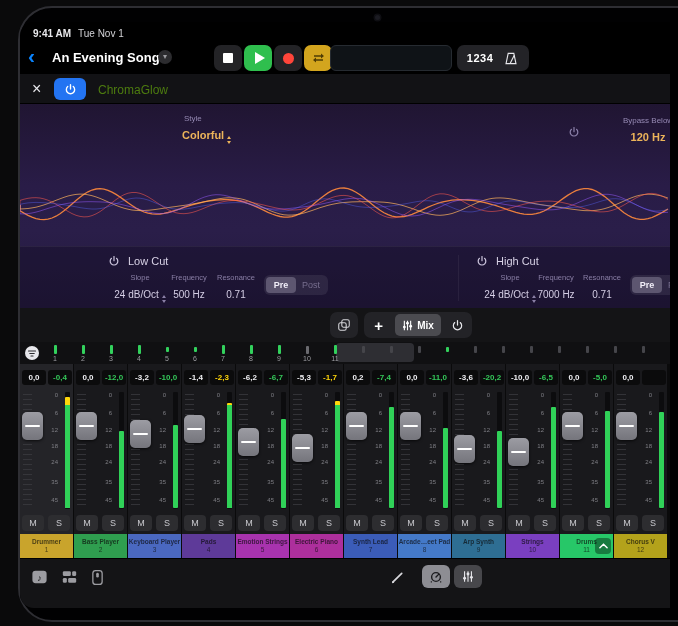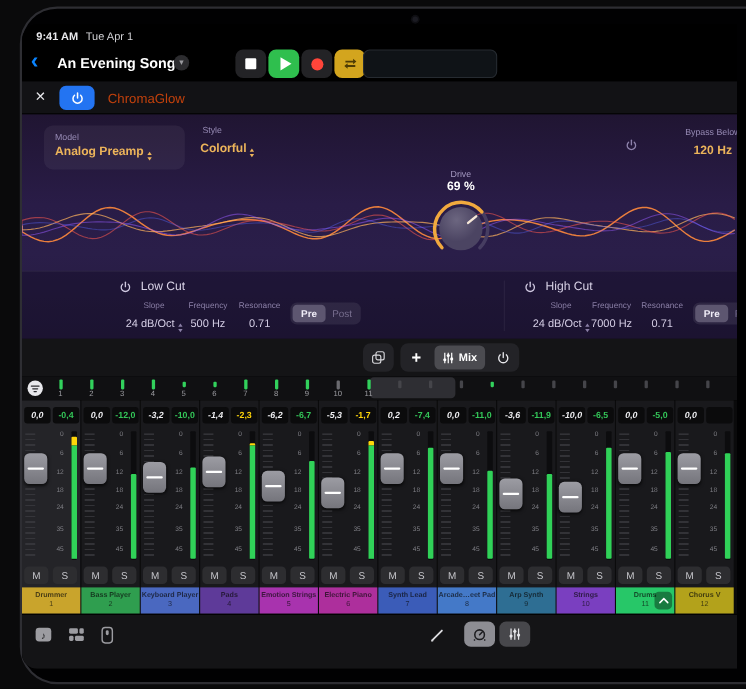--- a/index.html
+++ b/index.html
@@ -33,21 +33,21 @@
   #lcd{position:absolute;left:310px;top:3px;width:122px;height:26px;background:#0f1317;border:1px solid #262b31;
     border-radius:6px;display:flex;align-items:center;overflow:hidden;}
   #cntgrp{position:absolute;left:437px;top:3px;width:72px;height:26px;background:#232327;border-radius:7px;
     display:flex;align-items:center;justify-content:space-evenly;color:#fff;}
   #cntgrp .cnt{font-size:11px;font-weight:bold;letter-spacing:.5px;}
   
   #plughead{position:absolute;left:0;top:52px;width:100%;height:30px;background:#121215;border-bottom:1px solid #000;}
   .closex{position:absolute;left:12px;top:5px;color:#e8e8ec;font-size:16px;line-height:20px;}
   .pwrbtn{position:absolute;left:34px;top:4px;width:32px;height:22px;border-radius:6px;background:#2374f2;
     display:flex;align-items:center;justify-content:center;}
-  .plugname{position:absolute;left:78px;top:9px;color:#c2410c;font-size:12px;}
+  .plugname{position:absolute;left:78px;top:9px;color:#4d7c0f;font-size:12px;}
   
   #plugbody{position:absolute;left:0;top:82px;width:100%;height:204px;
     background:linear-gradient(180deg,#201532 0%,#291c47 40%,#2a1e49 62%,#241a3d 100%);overflow:hidden;}
   .modelbox{position:absolute;left:20px;top:10px;width:128px;height:40px;background:rgba(255,255,255,.055);border-radius:8px;}
   .flabel{font-size:8px;color:#968ab4;}
   .gold{color:#ecb45a;font-weight:bold;font-size:11px;}
   .ud{display:inline-flex;flex-direction:column;gap:1.5px;margin-left:3px;}
   .ud i{display:block;width:0;height:0;border-left:2.5px solid transparent;border-right:2.5px solid transparent;}
   .ud .u{border-bottom:3px solid currentColor;}
   .ud .d{border-top:3px solid currentColor;}
@@ -82,21 +82,21 @@
   #navrow{position:absolute;left:0;top:320px;width:100%;height:22px;background:#101012;}
   #navsel{position:absolute;left:316px;top:1px;width:78px;height:19px;background:#2e2e33;border-radius:4px;}
   .ntick{position:absolute;top:3px;width:2.5px;border-radius:1px;}
   .nnum{position:absolute;top:13px;width:14px;margin-left:-7px;text-align:center;font-size:7px;color:#9d9da2;}
   #strips{position:absolute;left:0;top:342px;width:100%;height:194px;background:#0a0a0b;display:flex;gap:1px;}
   .strip{width:53px;flex:0 0 53px;background:#19191c;position:relative;}
   .strip.sel{background:#242428;}
   .vrow{position:relative;height:26px;}
   .pillv{position:absolute;top:6px;width:24px;height:15px;border-radius:3px;background:#0b0b0c;
     font-size:8px;font-weight:bold;display:flex;align-items:center;justify-content:center;color:#efeff2;}
-  .pillv.vol{left:2px;font-style:italic;}
+  .pillv.vol{left:2px;}
   .pillv.peak{left:28px;color:#34c759;}
   .pillv.peak.yel{color:#ffd60a;}
   .farea{position:relative;height:122px;}
   .ruler{position:absolute;left:3px;top:4px;bottom:4px;width:9px;
     background:repeating-linear-gradient(180deg,#3b3b40 0 1px,transparent 1px 5px);opacity:.75;}
   .sclbl{position:absolute;left:22px;width:16px;text-align:right;font-size:6px;color:#7f7f85;}
   .handle{position:absolute;left:2px;width:21px;height:28px;border-radius:5px;
     background:linear-gradient(180deg,#9c9ca3,#75757c);box-shadow:0 1px 3px rgba(0,0,0,.7);}
   .handle::after{content:"";position:absolute;left:3px;right:3px;top:13px;height:2px;background:#fefefe;border-radius:1px;}
   .mtrack{position:absolute;left:45px;top:2px;bottom:3px;width:5px;background:#0c0c0e;border-radius:1px;}
@@ -121,21 +121,21 @@
 </style>
 </head>
 <body>
 
 <div id="frame">
   <div id="camera"></div>
   <div id="screen">
 
     <div id="statusbar">
       <span class="time">9:41 AM</span>
-      <span class="date">Tue Apr 1</span>
+      <span class="date">Tue Nov 1</span>
     </div>
 
     <div id="toolbar">
       <span class="backchev">‹</span>
       <span class="songtitle">An Evening Song</span>
       <span class="titlechev">▾</span>
 
       <div class="tbtn" style="left:194px">
           <span class="sq"></span>
         </div>
@@ -154,20 +154,27 @@
 
       <div id="lcd">
         
         
         
         
         
         
       </div>
 
+      <div id="cntgrp">
+        <span class="cnt">1234</span>
+        <svg width="16" height="15" viewBox="0 0 16 16">
+          <path d="M5 2.5h6l2.3 11H2.7z" fill="none" stroke="#e8e8ec" stroke-width="1.2"></path>
+          <path d="M7.2 13 11.5 4.5" stroke="#e8e8ec" stroke-width="1.2"></path>
+        </svg>
+      </div>
     </div>
 
     <div id="plughead">
       <span class="closex">×</span>
       <div class="pwrbtn">
         <svg width="13" height="13" viewBox="0 0 16 16">
           <path d="M8 2v5.5" stroke="#fff" stroke-width="1.7" stroke-linecap="round"></path>
           <path d="M4.6 4.4a5.1 5.1 0 1 0 6.8 0" fill="none" stroke="#fff" stroke-width="1.7" stroke-linecap="round"></path>
         </svg>
       </div>
@@ -176,29 +183,20 @@
 
     <div id="plugbody">
       <svg id="wave" class="abs" style="left:0;top:58px" width="650" height="86" viewBox="0 0 650 86">
           <path d="M 0 43 L 0 48.7 L 4 51.1 L 8 53.3 L 12 55.1 L 16 56.6 L 20 57.4 L 24 57.7 L 28 57.2 L 32 56.0 L 36 54.2 L 40 51.7 L 44 48.7 L 48 45.4 L 52 41.9 L 56 38.5 L 60 35.2 L 64 32.2 L 68 29.8 L 72 28.0 L 76 27.0 L 80 26.7 L 84 27.1 L 88 28.3 L 92 30.1 L 96 32.4 L 100 35.0 L 104 37.9 L 108 40.8 L 112 43.5 L 116 46.1 L 120 48.2 L 124 50.0 L 128 51.2 L 132 51.9 L 136 52.2 L 140 52.0 L 144 51.4 L 148 50.5 L 152 49.4 L 156 48.1 L 160 46.8 L 164 45.4 L 168 44.1 L 172 42.9 L 176 41.8 L 180 40.8 L 184 39.9 L 188 39.2 L 192 38.6 L 196 38.1 L 200 37.8 L 204 37.6 L 208 37.7 L 212 38.0 L 216 38.4 L 220 39.2 L 224 40.2 L 228 41.5 L 232 43.0 L 236 44.7 L 240 46.5 L 244 48.4 L 248 50.3 L 252 52.0 L 256 53.4 L 260 54.5 L 264 55.1 L 268 55.1 L 272 54.6 L 276 53.4 L 280 51.6 L 284 49.3 L 288 46.5 L 292 43.4 L 296 40.1 L 300 36.8 L 304 33.7 L 308 30.9 L 312 28.7 L 316 27.1 L 320 26.2 L 324 26.0 L 328 26.7 L 332 28.1 L 336 30.2 L 340 32.8 L 344 35.8 L 348 39.0 L 352 42.3 L 356 45.4 L 360 48.3 L 364 50.8 L 368 52.7 L 372 54.1 L 376 54.8 L 380 54.9 L 384 54.5 L 388 53.6 L 392 52.3 L 396 50.7 L 400 48.9 L 404 47.1 L 408 45.2 L 412 43.5 L 416 42.0 L 420 40.7 L 424 39.6 L 428 38.8 L 432 38.2 L 436 37.8 L 440 37.7 L 444 37.8 L 448 38.0 L 452 38.4 L 456 38.9 L 460 39.6 L 464 40.4 L 468 41.4 L 472 42.5 L 476 43.7 L 480 45.0 L 484 46.4 L 488 47.8 L 492 49.1 L 496 50.4 L 500 51.4 L 504 52.1 L 508 52.4 L 512 52.3 L 516 51.7 L 520 50.6 L 524 49.0 L 528 46.9 L 532 44.4 L 536 41.7 L 540 38.8 L 544 35.9 L 548 33.1 L 552 30.7 L 556 28.7 L 560 27.3 L 564 26.7 L 568 26.7 L 572 27.5 L 576 29.1 L 580 31.4 L 584 34.1 L 588 37.3 L 592 40.8 L 596 44.3 L 600 47.6 L 604 50.7 L 608 53.3 L 612 55.4 L 616 56.7 L 620 57.4 L 624 57.4 L 628 56.7 L 632 55.5 L 636 53.7 L 640 51.7 L 644 49.4 L 648 47.0" fill="none" stroke="#ff8a3c" stroke-width="1.3" opacity="0.9"></path>
           <path d="M 0 43 L 0 47.0 L 4 46.8 L 8 46.5 L 12 45.9 L 16 45.2 L 20 44.1 L 24 42.9 L 28 41.5 L 32 39.9 L 36 38.3 L 40 36.8 L 44 35.3 L 48 34.0 L 52 33.1 L 56 32.4 L 60 32.1 L 64 32.2 L 68 32.8 L 72 33.7 L 76 34.9 L 80 36.4 L 84 38.1 L 88 39.9 L 92 41.7 L 96 43.4 L 100 44.9 L 104 46.2 L 108 47.2 L 112 48.0 L 116 48.4 L 120 48.6 L 124 48.5 L 128 48.3 L 132 47.9 L 136 47.4 L 140 46.8 L 144 46.2 L 148 45.6 L 152 45.0 L 156 44.5 L 160 43.9 L 164 43.4 L 168 42.8 L 172 42.1 L 176 41.4 L 180 40.7 L 184 39.8 L 188 39.0 L 192 38.1 L 196 37.3 L 200 36.6 L 204 36.1 L 208 35.8 L 212 35.8 L 216 36.1 L 220 36.7 L 224 37.6 L 228 38.9 L 232 40.4 L 236 42.1 L 240 44.0 L 244 45.9 L 248 47.7 L 252 49.4 L 256 50.8 L 260 52.0 L 264 52.8 L 268 53.1 L 272 53.1 L 276 52.7 L 280 52.0 L 284 51.0 L 288 49.8 L 292 48.5 L 296 47.1 L 300 45.7 L 304 44.5 L 308 43.3 L 312 42.4 L 316 41.6 L 320 40.9 L 324 40.5 L 328 40.2 L 332 39.9 L 336 39.8 L 340 39.7 L 344 39.7 L 348 39.7 L 352 39.7 L 356 39.8 L 360 40.0 L 364 40.2 L 368 40.6 L 372 41.2 L 376 41.9 L 380 42.8 L 384 43.9 L 388 45.2 L 392 46.5 L 396 47.9 L 400 49.3 L 404 50.6 L 408 51.7 L 412 52.5 L 416 53.1 L 420 53.3 L 424 53.0 L 428 52.4 L 432 51.5 L 436 50.1 L 440 48.6 L 444 46.8 L 448 44.9 L 452 43.0 L 456 41.2 L 460 39.6 L 464 38.3 L 468 37.2 L 472 36.4 L 476 36.0 L 480 35.9 L 484 36.1 L 488 36.5 L 492 37.1 L 496 37.9 L 500 38.7 L 504 39.5 L 508 40.3 L 512 41.1 L 516 41.8 L 520 42.5 L 524 43.1 L 528 43.7 L 532 44.2 L 536 44.8 L 540 45.4 L 544 46.0 L 548 46.6 L 552 47.2 L 556 47.7 L 560 48.2 L 564 48.6 L 568 48.7 L 572 48.7 L 576 48.3 L 580 47.7 L 584 46.8 L 588 45.6 L 592 44.2 L 596 42.5 L 600 40.8 L 604 39.0 L 608 37.2 L 612 35.6 L 616 34.2 L 620 33.2 L 624 32.5 L 628 32.2 L 632 32.3 L 636 32.8 L 640 33.6 L 644 34.7 L 648 36.1" fill="none" stroke="#ffb45c" stroke-width="1" opacity="0.7"></path>
           <path d="M 0 43 L 0 38.4 L 4 37.2 L 8 36.3 L 12 35.8 L 16 35.7 L 20 36.0 L 24 36.9 L 28 38.2 L 32 40.0 L 36 42.2 L 40 44.6 L 44 47.0 L 48 49.4 L 52 51.6 L 56 53.3 L 60 54.4 L 64 54.9 L 68 54.7 L 72 53.6 L 76 51.9 L 80 49.6 L 84 46.8 L 88 43.7 L 92 40.6 L 96 37.6 L 100 34.9 L 104 32.7 L 108 31.2 L 112 30.5 L 116 30.5 L 120 31.3 L 124 32.8 L 128 34.8 L 132 37.3 L 136 40.0 L 140 42.7 L 144 45.3 L 148 47.6 L 152 49.4 L 156 50.8 L 160 51.5 L 164 51.7 L 168 51.3 L 172 50.5 L 176 49.3 L 180 47.8 L 184 46.2 L 188 44.5 L 192 43.0 L 196 41.6 L 200 40.4 L 204 39.5 L 208 38.9 L 212 38.6 L 216 38.6 L 220 38.8 L 224 39.2 L 228 39.7 L 232 40.5 L 236 41.3 L 240 42.2 L 244 43.1 L 248 44.1 L 252 45.0 L 256 45.9 L 260 46.7 L 264 47.4 L 268 47.8 L 272 48.0 L 276 47.9 L 280 47.5 L 284 46.7 L 288 45.6 L 292 44.2 L 296 42.5 L 300 40.7 L 304 38.9 L 308 37.1 L 312 35.5 L 316 34.3 L 320 33.6 L 324 33.4 L 328 33.8 L 332 34.9 L 336 36.5 L 340 38.7 L 344 41.3 L 348 44.1 L 352 47.0 L 356 49.8 L 360 52.2 L 364 54.1 L 368 55.4 L 372 55.9 L 376 55.6 L 380 54.6 L 384 52.8 L 388 50.4 L 392 47.6 L 396 44.5 L 400 41.4 L 404 38.5 L 408 35.9 L 412 33.9 L 416 32.5 L 420 31.8 L 424 31.9 L 428 32.6 L 432 33.9 L 436 35.6 L 440 37.7 L 444 40.0 L 448 42.2 L 452 44.3 L 456 46.2 L 460 47.6 L 464 48.7 L 468 49.3 L 472 49.5 L 476 49.2 L 480 48.6 L 484 47.8 L 488 46.7 L 492 45.6 L 496 44.4 L 500 43.3 L 504 42.2 L 508 41.3 L 512 40.5 L 516 39.8 L 520 39.4 L 524 39.2 L 528 39.1 L 532 39.2 L 536 39.6 L 540 40.1 L 544 40.9 L 548 41.8 L 552 42.9 L 556 44.1 L 560 45.3 L 564 46.6 L 568 47.8 L 572 48.8 L 576 49.5 L 580 49.9 L 584 49.8 L 588 49.4 L 592 48.4 L 596 47.0 L 600 45.1 L 604 43.0 L 608 40.6 L 612 38.3 L 616 36.0 L 620 34.1 L 624 32.6 L 628 31.6 L 632 31.4 L 636 31.9 L 640 33.1 L 644 35.0 L 648 37.5" fill="none" stroke="#ff5a4e" stroke-width="1" opacity="0.55"></path>
           <path d="M 0 43 L 0 51.8 L 4 51.9 L 8 51.6 L 12 51.0 L 16 50.1 L 20 49.0 L 24 47.7 L 28 46.4 L 32 45.2 L 36 44.0 L 40 42.9 L 44 42.0 L 48 41.3 L 52 40.7 L 56 40.3 L 60 40.0 L 64 39.8 L 68 39.7 L 72 39.7 L 76 39.8 L 80 39.9 L 84 40.1 L 88 40.4 L 92 40.9 L 96 41.5 L 100 42.2 L 104 43.1 L 108 44.1 L 112 45.2 L 116 46.4 L 120 47.6 L 124 48.8 L 128 49.9 L 132 50.7 L 136 51.3 L 140 51.6 L 144 51.4 L 148 50.9 L 152 49.9 L 156 48.6 L 160 46.9 L 164 45.0 L 168 42.9 L 172 40.8 L 176 38.7 L 180 36.8 L 184 35.2 L 188 34.0 L 192 33.1 L 196 32.7 L 200 32.8 L 204 33.3 L 208 34.2 L 212 35.4 L 216 36.8 L 220 38.4 L 224 40.0 L 228 41.6 L 232 43.0 L 236 44.3 L 240 45.3 L 244 46.1 L 248 46.7 L 252 47.0 L 256 47.1 L 260 47.1 L 264 46.9 L 268 46.6 L 272 46.2 L 276 45.8 L 280 45.3 L 284 44.8 L 288 44.3 L 292 43.7 L 296 43.0 L 300 42.3 L 304 41.5 L 308 40.6 L 312 39.7 L 316 38.8 L 320 38.0 L 324 37.2 L 328 36.7 L 332 36.3 L 336 36.3 L 340 36.6 L 344 37.2 L 348 38.2 L 352 39.5 L 356 41.1 L 360 42.9 L 364 44.9 L 368 46.9 L 372 48.8 L 376 50.5 L 380 52.0 L 384 53.1 L 388 53.8 L 392 54.0 L 396 53.7 L 400 53.0 L 404 51.8 L 408 50.4 L 412 48.7 L 416 46.8 L 420 45.0 L 424 43.1 L 428 41.5 L 432 40.0 L 436 38.9 L 440 38.0 L 444 37.5 L 448 37.3 L 452 37.3 L 456 37.6 L 460 38.1 L 464 38.7 L 468 39.4 L 472 40.1 L 476 40.9 L 480 41.6 L 484 42.3 L 488 42.9 L 492 43.6 L 496 44.2 L 500 44.8 L 504 45.4 L 508 46.0 L 512 46.6 L 516 47.1 L 520 47.6 L 524 47.8 L 528 47.9 L 532 47.8 L 536 47.5 L 540 46.8 L 544 45.9 L 548 44.7 L 552 43.2 L 556 41.6 L 560 39.8 L 564 38.1 L 568 36.4 L 572 34.9 L 576 33.6 L 580 32.8 L 584 32.3 L 588 32.3 L 592 32.8 L 596 33.7 L 600 35.0 L 604 36.7 L 608 38.6 L 612 40.6 L 616 42.7 L 620 44.7 L 624 46.5 L 628 48.0 L 632 49.2 L 636 50.0 L 640 50.5 L 644 50.6 L 648 50.3" fill="none" stroke="#9a5cff" stroke-width="1" opacity="0.5"></path>
           <path d="M 0 43 L 0 42.4 L 4 41.5 L 8 40.9 L 12 40.6 L 16 40.4 L 20 40.5 L 24 40.7 L 28 41.0 L 32 41.4 L 36 41.8 L 40 42.3 L 44 42.8 L 48 43.4 L 52 44.1 L 56 44.8 L 60 45.6 L 64 46.2 L 68 46.7 L 72 47.0 L 76 47.0 L 80 46.6 L 84 45.9 L 88 44.7 L 92 43.3 L 96 41.7 L 100 40.1 L 104 38.5 L 108 37.2 L 112 36.4 L 116 36.0 L 120 36.2 L 124 36.9 L 128 38.0 L 132 39.5 L 136 41.2 L 140 42.8 L 144 44.4 L 148 45.7 L 152 46.6 L 156 47.2 L 160 47.3 L 164 47.1 L 168 46.6 L 172 46.0 L 176 45.2 L 180 44.4 L 184 43.7 L 188 43.0 L 192 42.4 L 196 41.9 L 200 41.5 L 204 41.2 L 208 40.9 L 212 40.7 L 216 40.6 L 220 40.7 L 224 40.9 L 228 41.4 L 232 42.1 L 236 43.1 L 240 44.2 L 244 45.5 L 248 46.7 L 252 47.8 L 256 48.6 L 260 49.1 L 264 49.1 L 268 48.6 L 272 47.6 L 276 46.2 L 280 44.5 L 284 42.6 L 288 40.8 L 292 39.2 L 296 38.0 L 300 37.2 L 304 36.8 L 308 37.0 L 312 37.6 L 316 38.6 L 320 39.7 L 324 41.0 L 328 42.2 L 332 43.3 L 336 44.2 L 340 44.8 L 344 45.2 L 348 45.4 L 352 45.4 L 356 45.3 L 360 45.0 L 364 44.7 L 368 44.3 L 372 43.9 L 376 43.4 L 380 42.7 L 384 42.0 L 388 41.3 L 392 40.5 L 396 39.8 L 400 39.2 L 404 38.8 L 408 38.7 L 412 39.0 L 416 39.7 L 420 40.8 L 424 42.2 L 428 43.8 L 432 45.5 L 436 47.1 L 440 48.5 L 444 49.5 L 448 49.9 L 452 49.9 L 456 49.3 L 460 48.3 L 464 46.9 L 468 45.3 L 472 43.6 L 476 42.1 L 480 40.8 L 484 39.8 L 488 39.1 L 492 38.9 L 496 39.0 L 500 39.4 L 504 40.0 L 508 40.7 L 512 41.4 L 516 42.2 L 520 42.8 L 524 43.4 L 528 43.9 L 532 44.4 L 536 44.8 L 540 45.1 L 544 45.4 L 548 45.5 L 552 45.5 L 556 45.3 L 560 44.9 L 564 44.2 L 568 43.2 L 572 42.1 L 576 40.8 L 580 39.5 L 584 38.3 L 588 37.4 L 592 36.8 L 596 36.7 L 600 37.1 L 604 38.0 L 608 39.4 L 612 41.0 L 616 42.8 L 620 44.6 L 624 46.3 L 628 47.6 L 632 48.5 L 636 49.0 L 640 48.9 L 644 48.4 L 648 47.6" fill="none" stroke="#5a6aff" stroke-width="1" opacity="0.4"></path>
         </svg>
 
-      <div class="modelbox">
-        <div style="position:absolute;left:10px;top:6px" class="flabel">Model</div>
-        <div style="position:absolute;left:10px;top:18px" class="gold">
-          <span>Analog Preamp</span><span class="ud">
-              <i class="u"></i>
-              <i class="d"></i>
-            </span>
-        </div>
-      </div>
       <div class="abs" style="left:162px;top:10px">
         <div class="flabel" style="margin-left:2px">Style</div>
         <div class="gold" style="margin-top:6px">
           <span>Colorful</span><span class="ud">
               <i class="u"></i>
               <i class="d"></i>
             </span>
         </div>
       </div>
 
@@ -210,36 +208,20 @@
       </div>
       <div class="topfield" style="left:578px;top:12px;width:100px">
         <span class="flabel">Bypass Below</span>
         <span class="gold">120 Hz</span>
       </div>
       <div class="topfield" style="left:620px;top:12px;width:90px">
         <span class="flabel">Level</span>
 
       </div>
 
-      <div id="drivegrp">
-        <div class="flabel">Drive</div>
-        <div class="dval">69 %</div>
-        <svg id="knob" width="64" height="60" viewBox="0 0 64 64">
-            <defs>
-              <radialGradient id="kg" cx="40%" cy="30%">
-                <stop offset="0%" stop-color="#6c6680"></stop>
-                <stop offset="100%" stop-color="#4b4462"></stop>
-              </radialGradient>
-            </defs>
-            <path d="M 52.3 17.7 A 26 26 0 0 1 50.4 52.4" stroke="#463d61" stroke-width="3.4" fill="none" stroke-linecap="round"></path>
-            <path d="M 13.6 52.4 A 26 26 0 1 1 52.3 17.7" stroke="#f1a93e" stroke-width="3.4" fill="none" stroke-linecap="round"></path>
-            <circle cx="32" cy="34" r="21" fill="url(#kg)"></circle>
-            <path d="M 39.0 28.4 L 46.8 22.1" stroke="#f6e8d8" stroke-width="2.4" stroke-linecap="round"></path>
-          </svg>
-      </div>
 
       <div id="cutpanel">
         <div id="cutdivider"></div>
 
         <div class="cuttitle" style="left:88px">
           <span class="dimpwr" style="color:#cfc8e0">
             <svg width="12" height="12" viewBox="0 0 16 16">
                 <path d="M8 2v5.5" stroke="currentColor" stroke-width="1.6" stroke-linecap="round"></path>
                 <path d="M4.6 4.4a5.1 5.1 0 1 0 6.8 0" fill="none" stroke="currentColor" stroke-width="1.6" stroke-linecap="round"></path>
               </svg>
@@ -589,21 +571,21 @@
             <div class="msbtn s">S</div>
           </div>
           <div class="chip" style="background: rgb(68, 121, 200);">
             <div class="span">Arcade…eet Pad</div>
             <div class="span cnum">8</div>
           </div>
         </div>
         <div class="strip">
           <div class="vrow">
             <div class="pillv vol">-3,6</div>
-            <div class="pillv peak">-11,9</div>
+            <div class="pillv peak">-20,2</div>
           </div>
           <div class="farea">
             <div class="ruler"></div>
             <div class="sclbl" style="top: 2px;">0</div>
             <div class="sclbl" style="top: 20px;">6</div>
             <div class="sclbl" style="top: 37px;">12</div>
             <div class="sclbl" style="top: 53px;">18</div>
             <div class="sclbl" style="top: 69px;">24</div>
             <div class="sclbl" style="top: 89px;">35</div>
             <div class="sclbl" style="top: 107px;">45</div>

